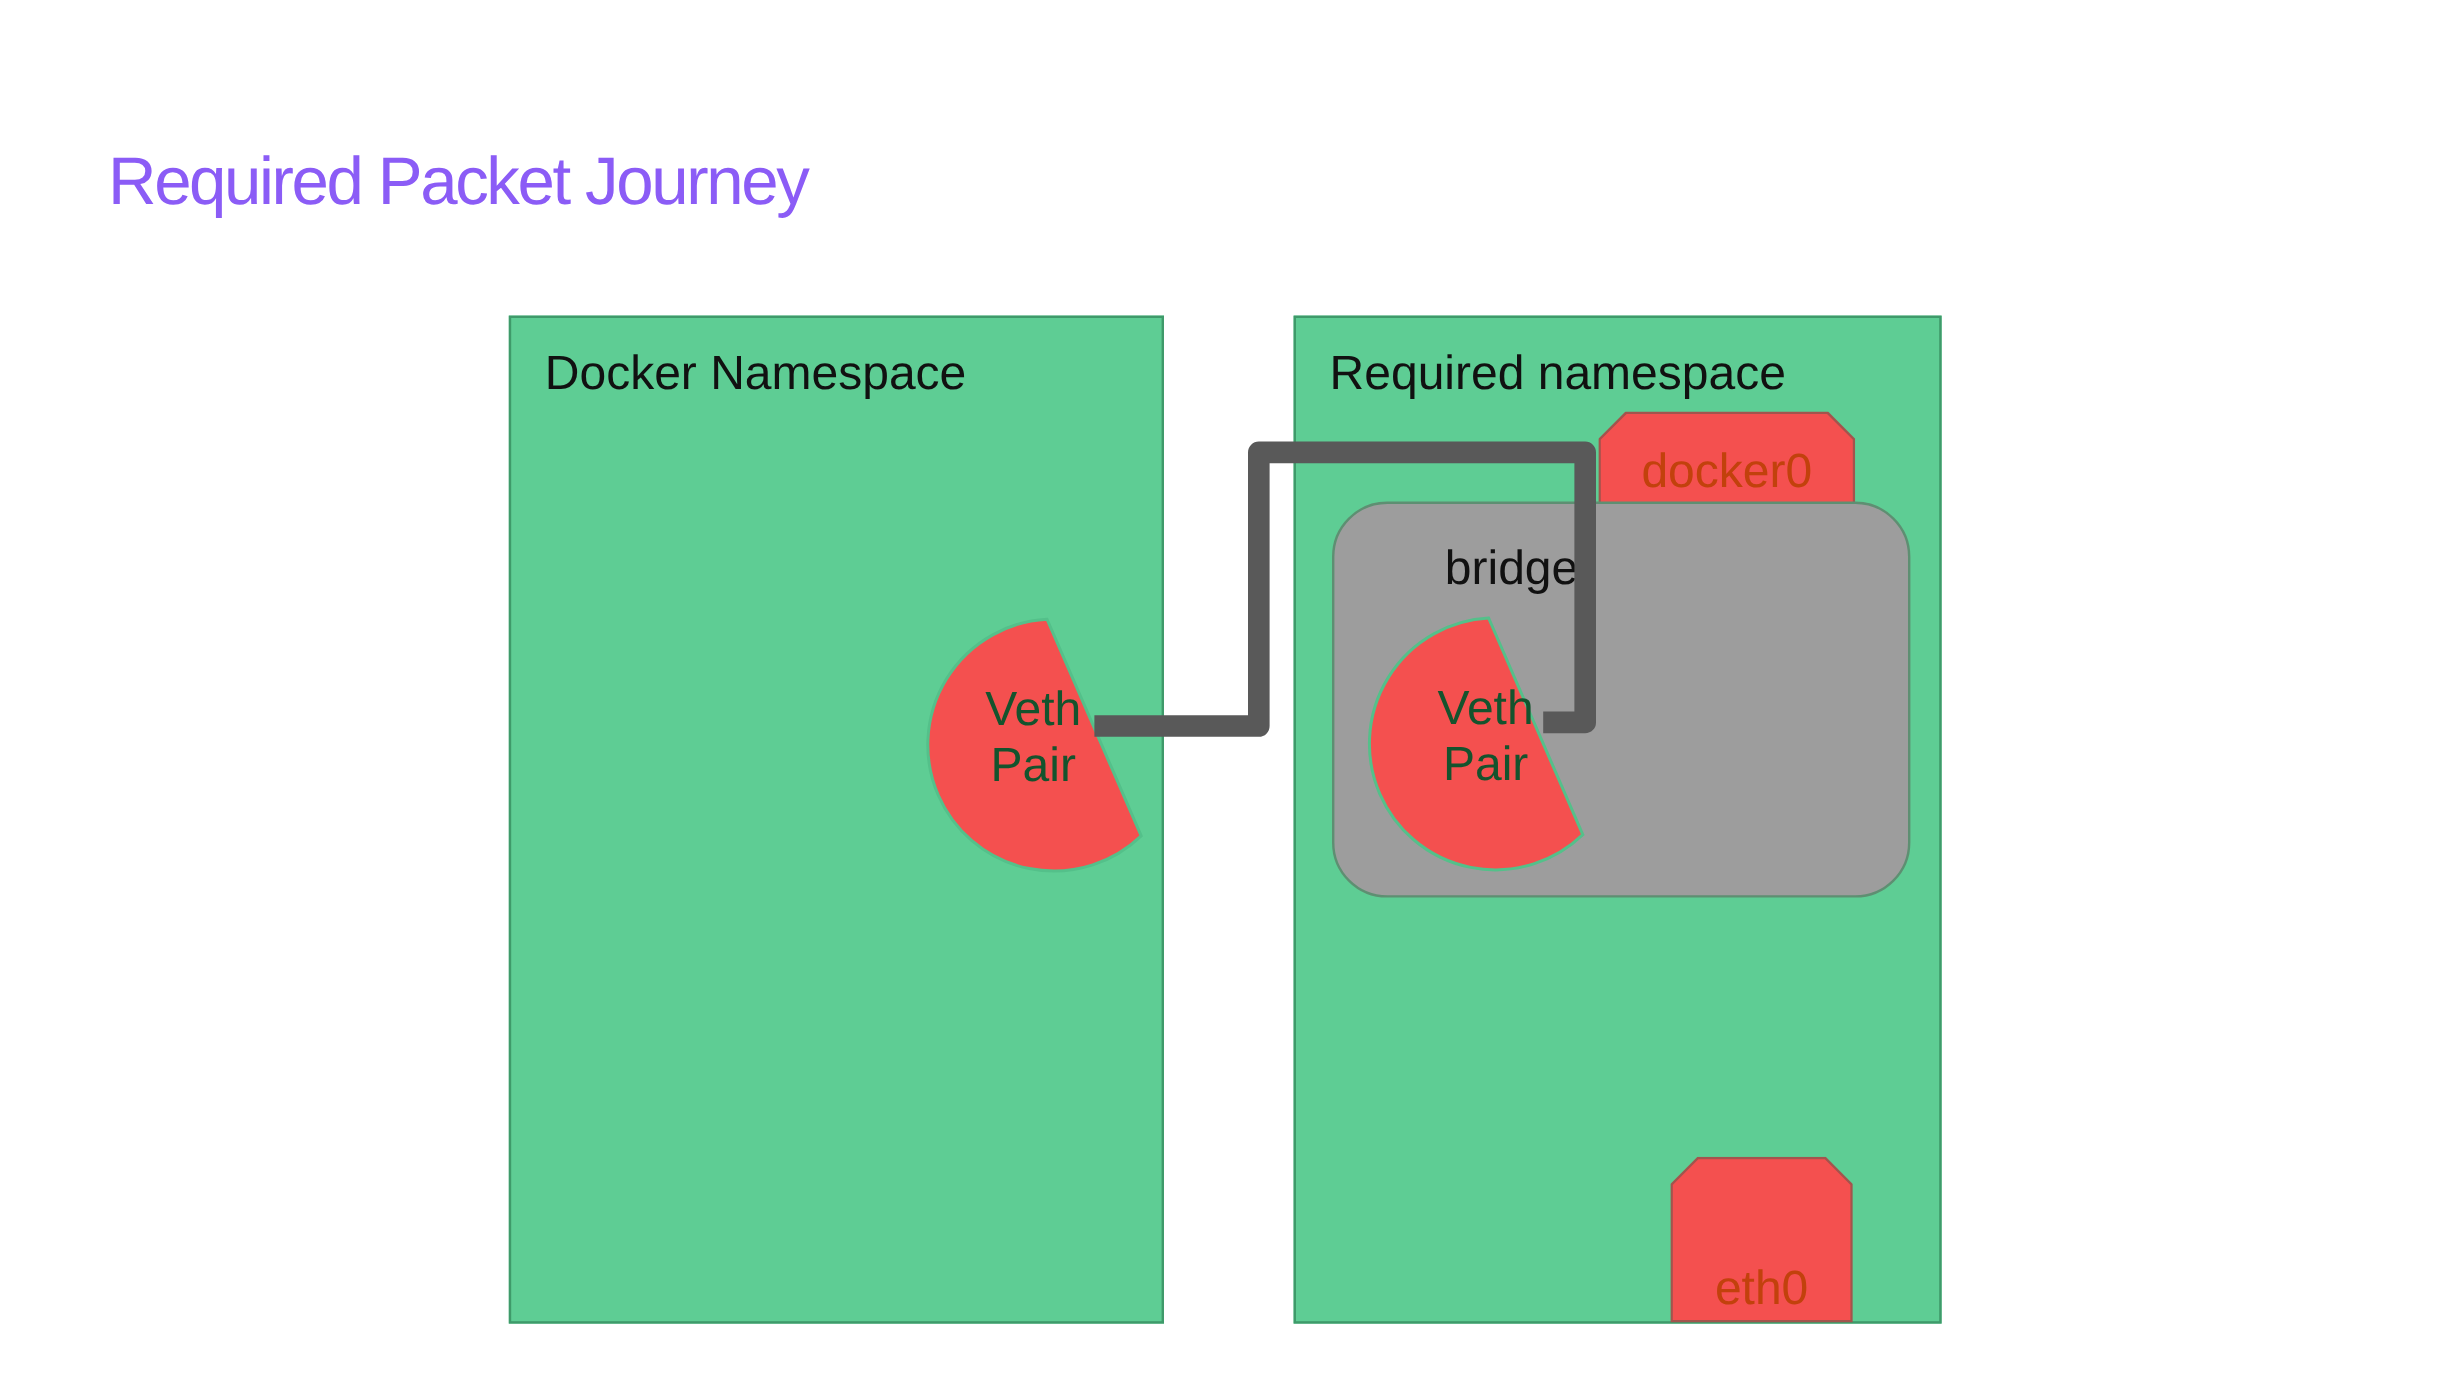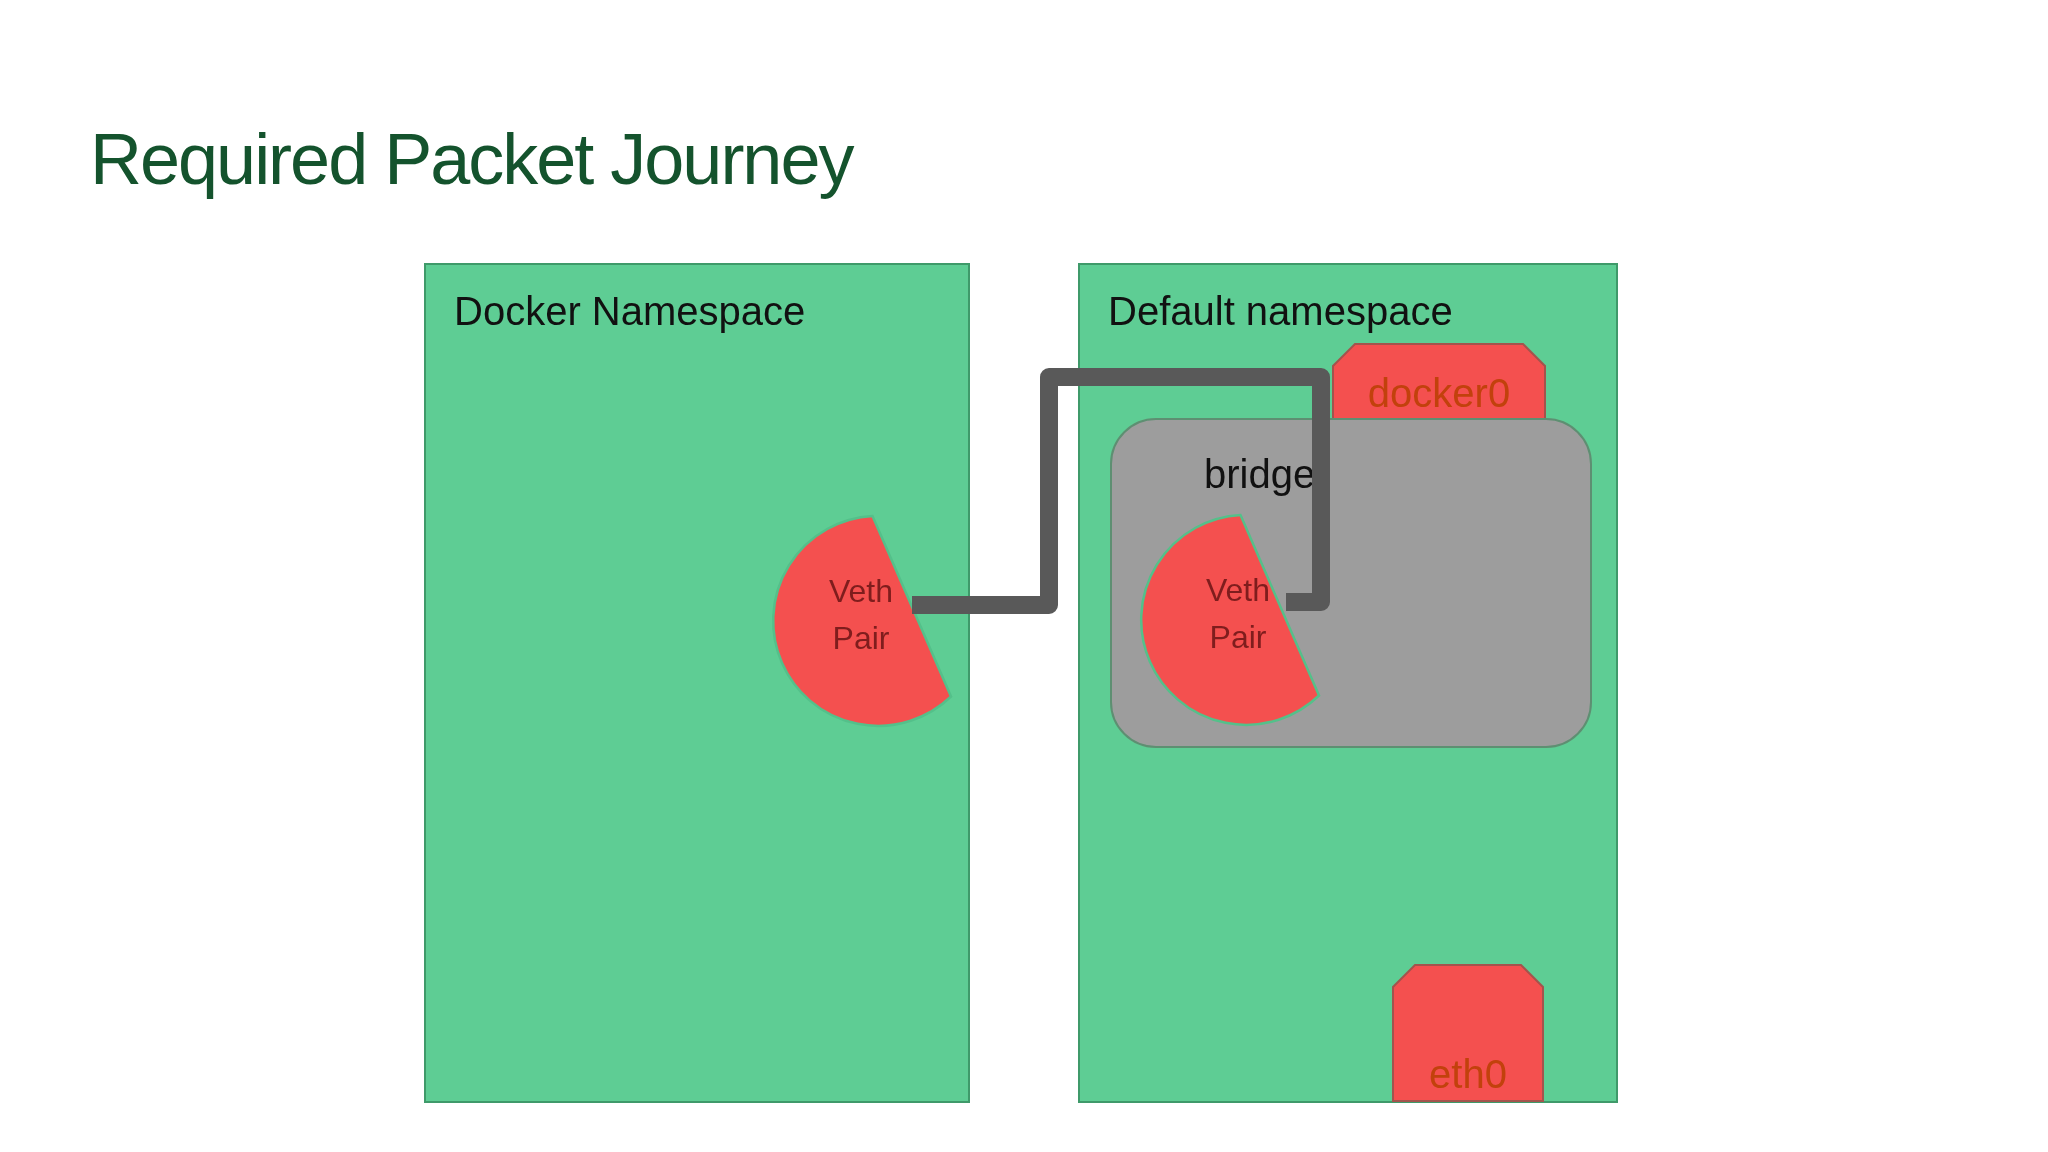--- a/index.html
+++ b/index.html
@@ -8,23 +8,23 @@
     width:2048px;height:1152px;
     background:#ffffff;
     overflow:hidden;
     font-family:"Liberation Sans", sans-serif;
   }
   .abs{position:absolute;}
 
   
   .title{
     left:90px;top:118px;
-    font-size:72px;
+    font-size:56px;
     letter-spacing:-2px;
-    color:#14532d;
+    color:#8b5cf6;
     white-space:nowrap;
   }
 
   
   .ns-box{
     background:#5ecd94;
     border:2px solid #3f9a6a;
     box-sizing:border-box;
   }
   .ns-box.left{left:424px;top:263px;width:546px;height:840px;}
@@ -49,21 +49,21 @@
   }
 
   
   .node-label{
     font-size:40px;color:#c2410c;
     white-space:nowrap;
     transform:translate(-50%,-50%);
     text-align:center;
   }
   .veth-label{
-    font-size:32px;color:#7f1d1d;
+    font-size:40px;color:#14532d;
     line-height:47px;
     text-align:center;
     transform:translate(-50%,-50%);
   }
 
   
   .veth-svg.left{left:768px;top:511px;}
   .veth-svg.right{left:1136px;top:510px;}
   .docker0-svg{left:1332px;top:343px;}
   .eth0-svg{left:1392px;top:964px;}
@@ -79,21 +79,21 @@
 
 <div class="stage">
 
   <div class="abs title">Required Packet Journey</div>
 
   <div class="abs ns-box left">
     <div class="ns-label">Docker Namespace</div>
   </div>
 
   <div class="abs ns-box right">
-    <div class="ns-label">Default namespace</div>
+    <div class="ns-label">Required namespace</div>
   </div>
 
   <svg class="abs docker0-svg" width="214" height="92" viewBox="0 0 214 92">
     <path d="M23,1 L191,1 L213,23 L213,91 L1,91 L1,23 Z" fill="#f4504f" stroke="#a3544d" stroke-width="2"></path>
   </svg>
   <div class="abs node-label" style="left:1439px;top:393px;">docker0</div>
 
   <div class="abs bridge"></div>
   <div class="abs bridge-label">bridge</div>
 

